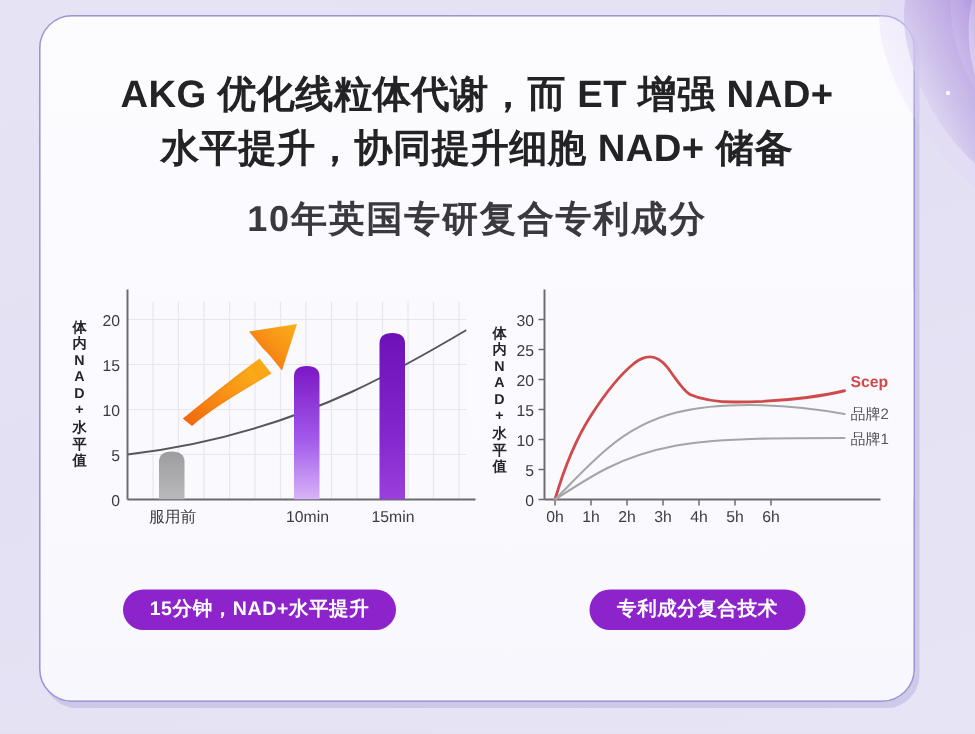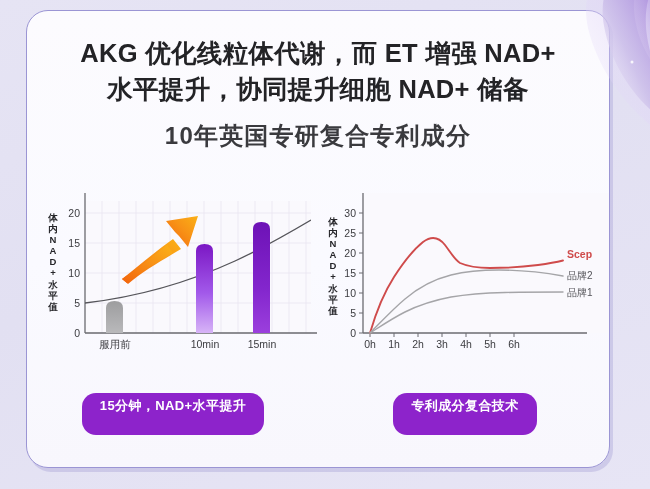--- a/index.html
+++ b/index.html
@@ -44,21 +44,21 @@
     background: linear-gradient(180deg, #fcfbfe 0%, #fafaff 55%, #f8f7fd 100%);
     border: 1.5px solid #9b95d4;
     border-radius: 22px;
     box-shadow: 3px 4px 0 rgba(120,110,190,0.22);
     z-index: 3;
     overflow: hidden;
   }
 
   
   .heading-block {
-    margin-top: 24px;
+    margin-top: 34px;
     text-align: center;
     padding: 0 16px;
   }
   .h-line {
     font-size: 25.5px;
     font-weight: bold;
     color: #232326;
     letter-spacing: 0.3px;
     line-height: 1.42;
     white-space: nowrap;
@@ -101,21 +101,21 @@
     display: flex;
     justify-content: center;
   }
   .badge {
     background: #8d23cb;
     color: #ffffff;
     font-size: 13px;
     font-weight: bold;
     letter-spacing: 0.4px;
     border-radius: 14px;
-    padding: 6px 18px 22px 18px;
+    padding: 6px 18px 7px 18px;
     white-space: nowrap;
     line-height: 1.1;
   }
 </style>
 </head>
 <body>
 
 <div id="page-root">
 
   <svg class="deco-swoosh" viewBox="0 0 150 175">

